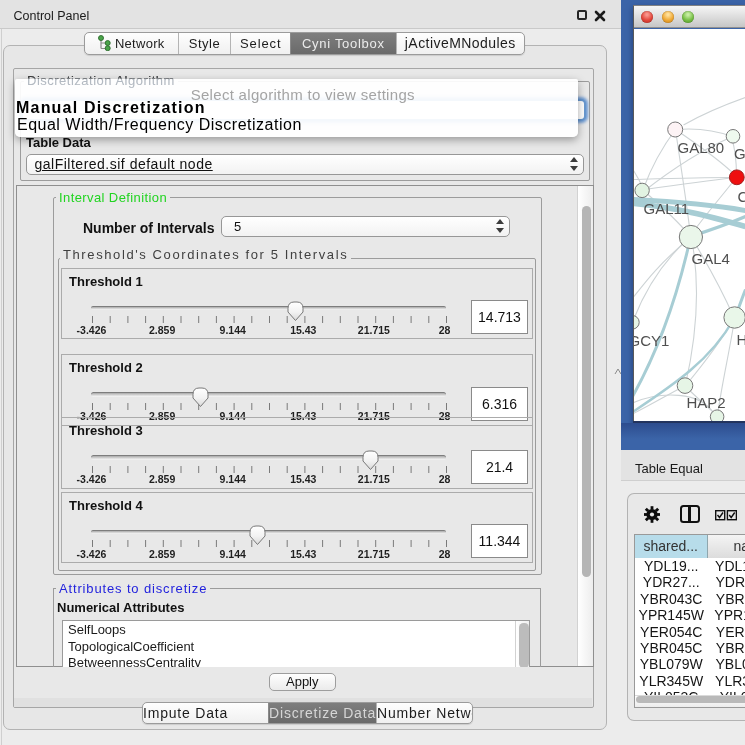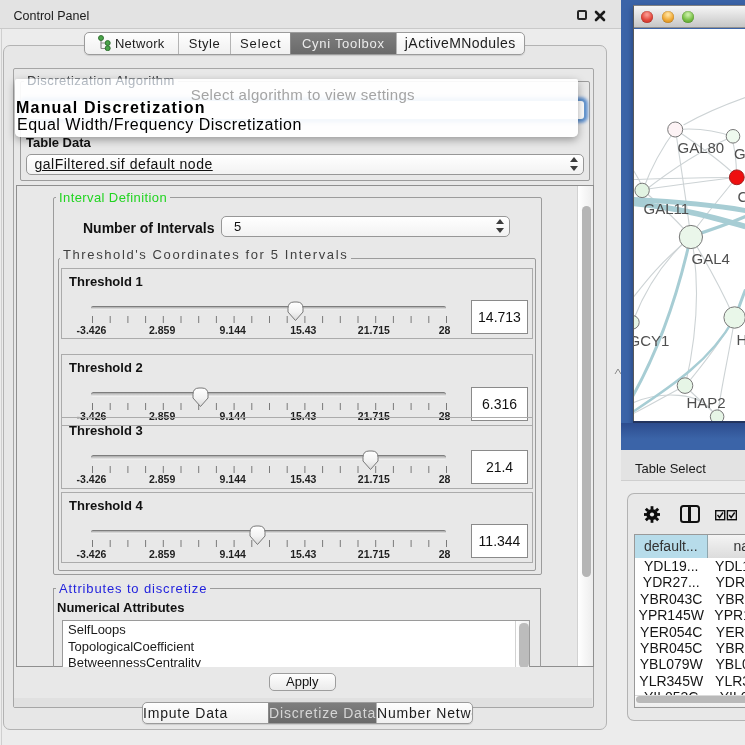--- a/index.html
+++ b/index.html
@@ -382,21 +382,21 @@
       <text x="736" y="344">H</text>
       <text x="686" y="407">HAP2</text>
     </g>
   </svg>
 </div>
 
 <div class="abs" style="left:632.5px;top:420.5px;width:112.5px;height:2.5px;background:#23345e;"></div>
 <div class="abs" style="left:620.5px;top:423px;width:124.5px;height:16px;background:linear-gradient(#2d4c8e,#3b64a8);"></div>
 
 <div class="abs" style="left:620.5px;top:449.5px;width:124.5px;height:31px;background:#e3e3e3;border-bottom:1px solid #cfcfcf;"></div>
-<div class="abs" style="left:635px;top:461px;font-size:13px;color:#1a1a1a;">Table Select</div>
+<div class="abs" style="left:635px;top:461px;font-size:13px;color:#1a1a1a;">Table Equal</div>
 
 <div class="abs" style="left:626.5px;top:493px;width:135px;height:227.5px;background:#e8e8e8;border:1px solid #b3b3b3;border-radius:7px 0 0 7px;border-right:none;"></div>
 
 <svg class="abs" style="left:644px;top:505.5px;" width="16" height="17" viewBox="0 0 16 17">
   <g fill="#0d0d0d">
     <circle cx="8" cy="8.5" r="5.6"></circle>
     <g>
       <rect x="6.6" y="0.2" width="2.8" height="3.4"></rect>
       <rect x="6.6" y="13.4" width="2.8" height="3.4"></rect>
       <rect x="0" y="7.1" width="3.4" height="2.8"></rect>
@@ -413,21 +413,21 @@
 <div class="abs" style="left:688.3px;top:507px;width:2.6px;height:13.5px;background:#111;"></div>
 <svg class="abs" style="left:714.5px;top:510px;" width="22" height="11" viewBox="0 0 22 11">
   <rect x="0.7" y="0.7" width="9" height="9" fill="none" stroke="#111" stroke-width="1.4"></rect>
   <path d="M2.5,5 L4.5,7.5 L8,2.5" fill="none" stroke="#111" stroke-width="1.4"></path>
   <rect x="12.4" y="0.7" width="9" height="9" fill="none" stroke="#111" stroke-width="1.4"></rect>
   <path d="M14.2,5 L16.2,7.5 L19.7,2.5" fill="none" stroke="#111" stroke-width="1.4"></path>
 </svg>
 
 <div class="abs" style="left:633.5px;top:533.5px;width:111.5px;height:174.5px;border:1px solid #999;border-right:none;background:#fff;overflow:hidden;">
   <div style="display:flex;height:23.5px;">
-    <div style="width:73.5px;flex:none;background:#b7dcea;border-right:1px solid #8fa6ad;display:flex;align-items:center;justify-content:center;font-size:14px;color:#333;">default...</div>
+    <div style="width:73.5px;flex:none;background:#b7dcea;border-right:1px solid #8fa6ad;display:flex;align-items:center;justify-content:center;font-size:14px;color:#333;">shared...</div>
     <div style="width:86px;flex:none;background:linear-gradient(#f4f4f4,#dcdcdc);display:flex;align-items:center;justify-content:center;font-size:14px;color:#333;">name</div>
   </div>
   <div class="trow">
       <span class="c1">YDL19...</span>
       <span class="c2">YDL194W</span>
     </div>
   <div class="trow">
       <span class="c1">YDR27...</span>
       <span class="c2">YDR277C</span>
     </div>

